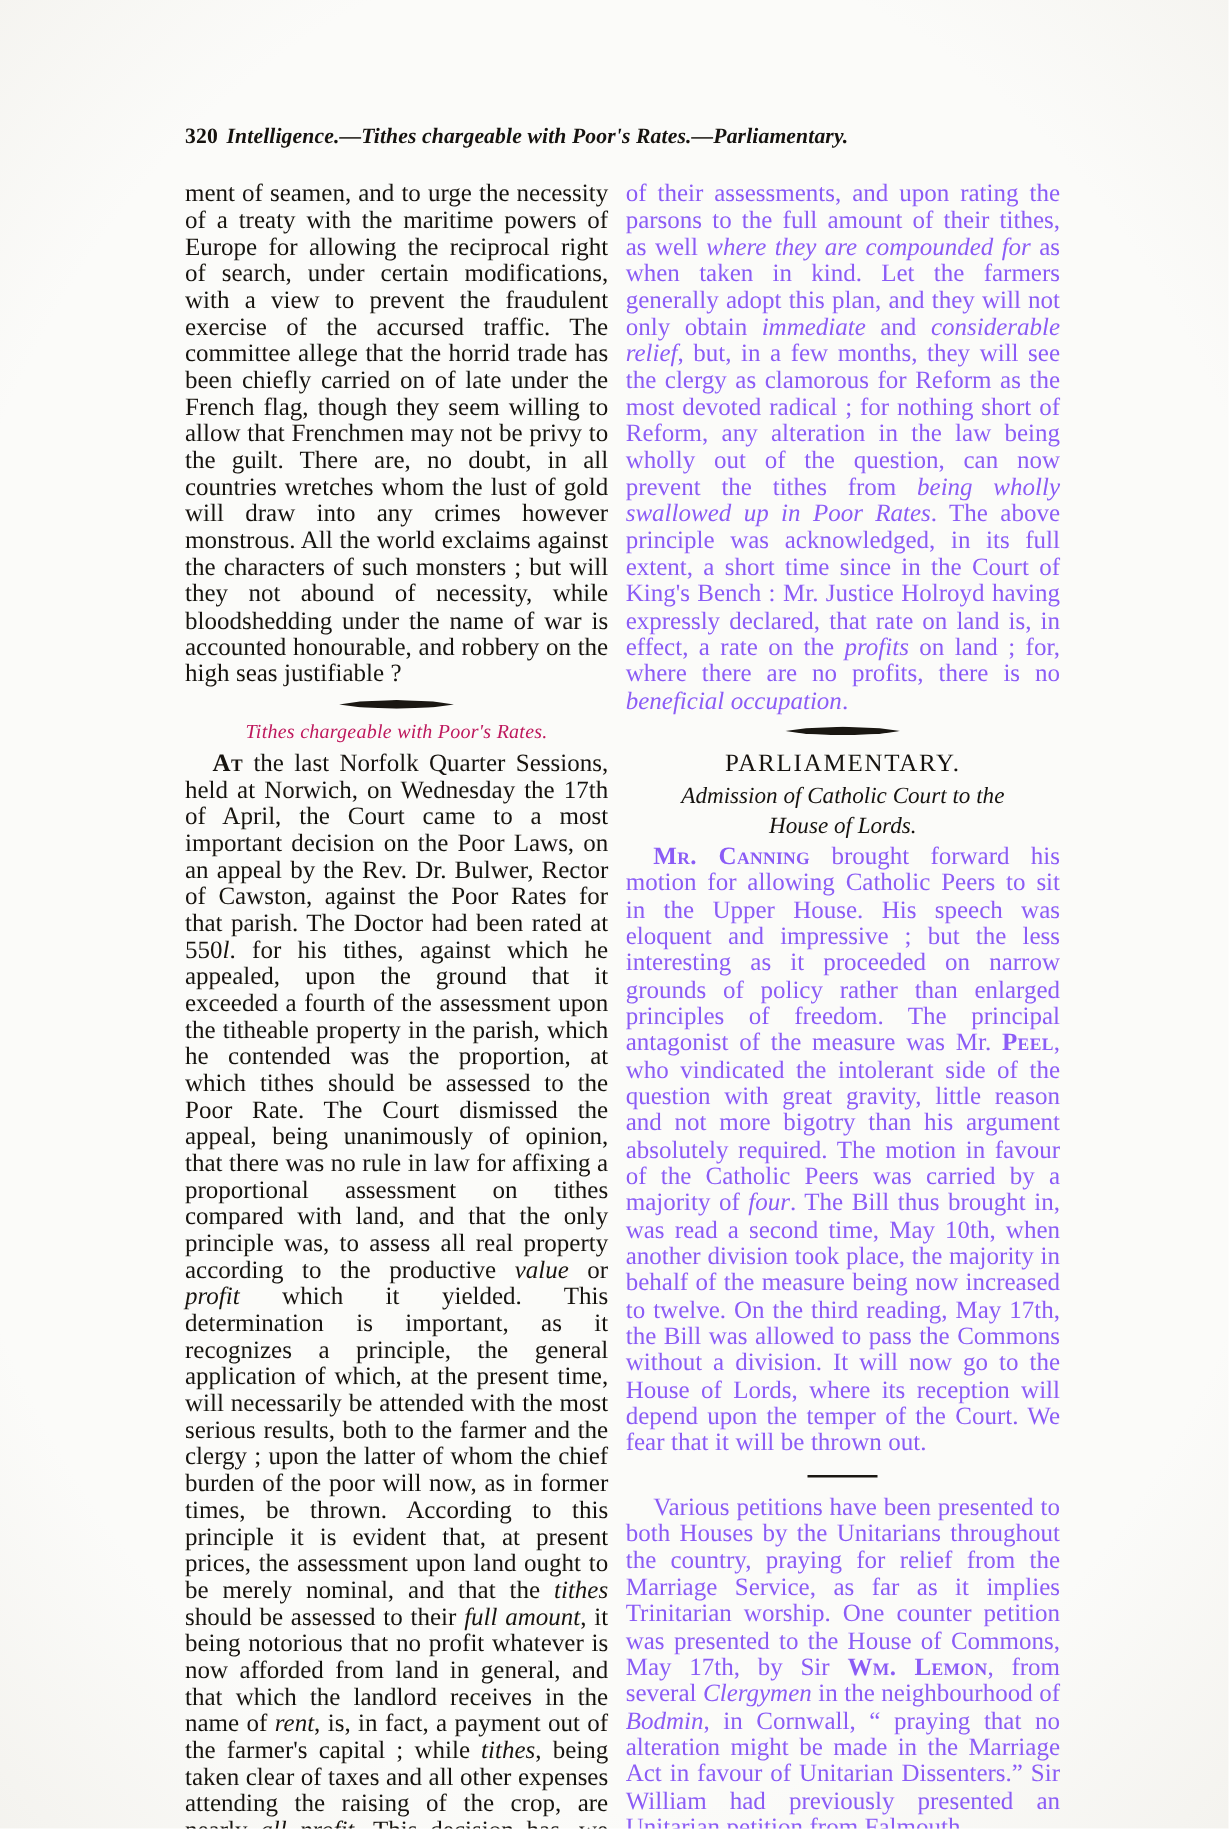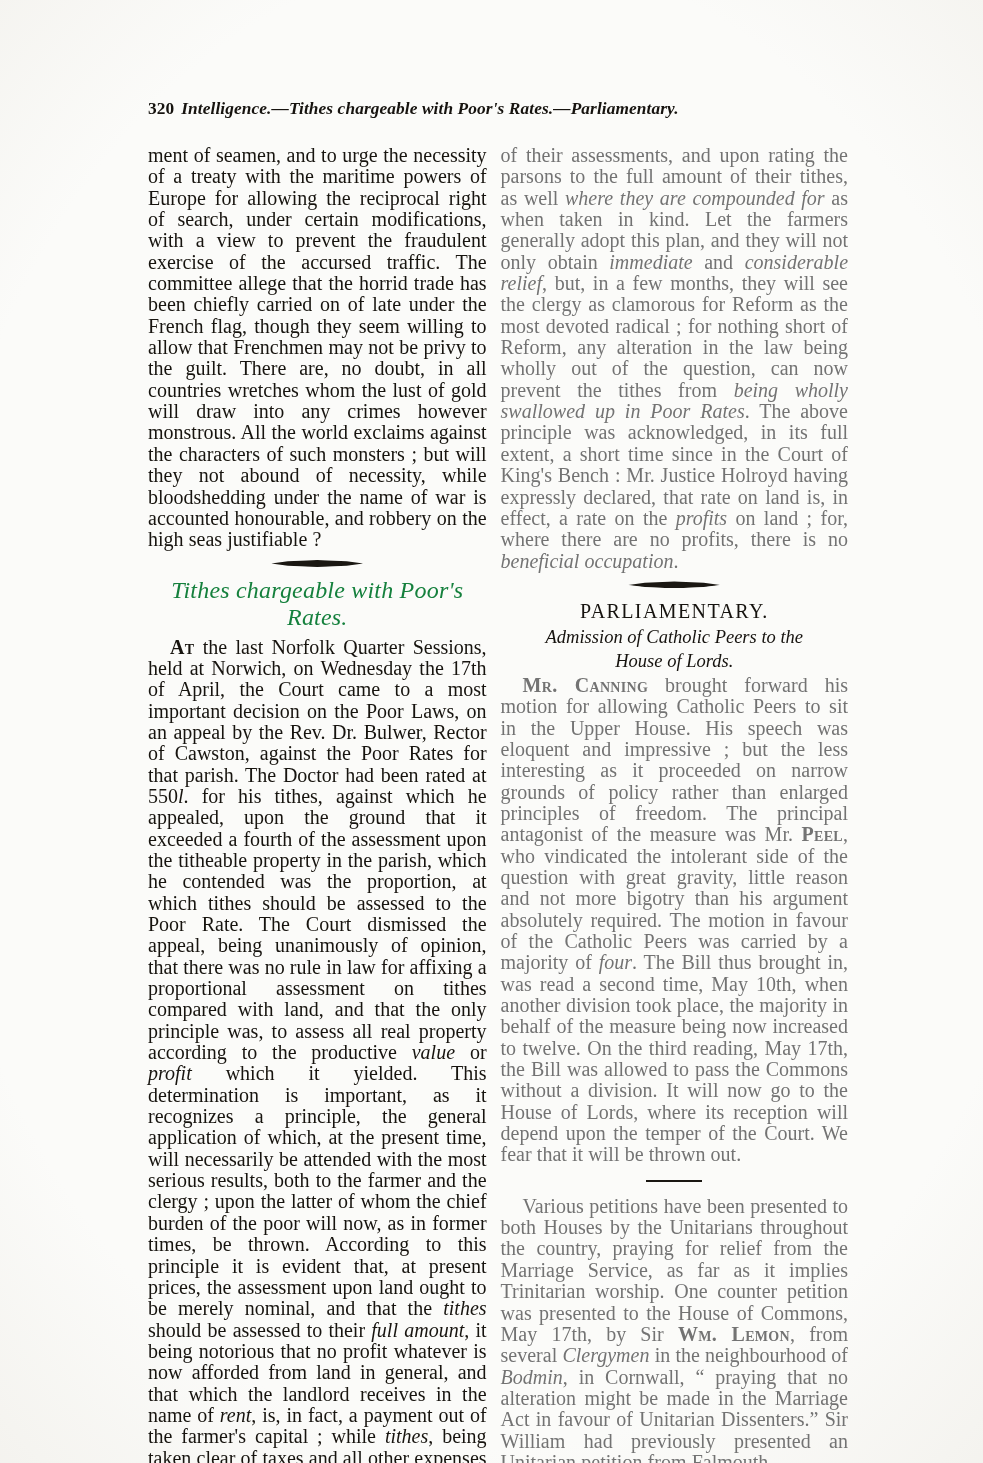--- a/index.html
+++ b/index.html
@@ -74,21 +74,21 @@
     text-align: justify;
     text-indent: 22px;
     color: #17140f;
     word-spacing: 0.2px;
     hyphens: none;
   }
   p.body.noindent { text-indent: 0; }
 
   .col-right p.body {
     
-    color: #737373;
+    color: #8b5cf6;
   }
 
   i, em { font-style: italic; }
 
   
   .sc {
     font-variant: small-caps;
     letter-spacing: 0.3px;
     font-weight: bold;
   }
@@ -117,26 +117,26 @@
   }
   .rule-plain .bar {
     width: 56px;
     height: 2px;
     background: #1a1712;
   }
 
   
   h2.section-title {
     margin: 0 0 6px 0;
-    font-size: 24px;
+    font-size: 16px;
     font-style: italic;
     font-weight: normal;
     text-align: center;
     letter-spacing: 0.2px;
-    color: #15803d;
+    color: #be185d;
   }
   h2.parl-title {
     margin: 2px 0 2px 0;
     font-size: 20px;
     font-weight: normal;
     text-align: center;
     letter-spacing: 1.4px;
     color: #16130f;
   }
   h3.house-line {
@@ -188,21 +188,21 @@
 
       <div class="col col-right">
 
         <p class="body noindent"><span>of their assessments, and upon rating the parsons to the full amount of their tithes, as well </span><i>where they are compounded for</i><span> as when taken in kind. Let the farmers generally adopt this plan, and they will not only obtain </span><i>immediate</i><span> and </span><i>considerable relief</i><span>, but, in a few months, they will see the clergy as clamorous for Reform as the most devoted radical ; for nothing short of Reform, any alteration in the law being wholly out of the question, can now prevent the tithes from </span><i>being wholly swallowed up in Poor Rates</i><span>. The above principle was acknowledged, in its full extent, a short time since in the Court of King's Bench : Mr. Justice Holroyd having expressly declared, that rate on land is, in effect, a rate on the </span><i>profits</i><span> on land ; for, where there are no profits, there is no </span><i>beneficial occupation</i><span>.</span></p>
 
         <div class="rule-leaf">
           <div class="leaf"></div>
         </div>
 
         <h2 class="parl-title">PARLIAMENTARY.</h2>
-        <h3 class="admission"><span>Admission of Catholic Peers to the</span><br><span>House of Lords.</span></h3>
+        <h3 class="admission"><span>Admission of Catholic Court to the</span><br><span>House of Lords.</span></h3>
 
         <p class="body"><span class="sc">Mr. Canning</span><span> brought forward his motion for allowing Catholic Peers to sit in the Upper House. His speech was eloquent and impressive ; but the less interesting as it proceeded on narrow grounds of policy rather than enlarged principles of freedom. The principal antagonist of the measure was Mr. </span><span class="sc">Peel</span><span>, who vindicated the intolerant side of the question with great gravity, little reason and not more bigotry than his argument absolutely required. The motion in favour of the Catholic Peers was carried by a majority of </span><i>four</i><span>. The Bill thus brought in, was read a second time, May 10th, when another division took place, the majority in behalf of the measure being now increased to twelve. On the third reading, May 17th, the Bill was allowed to pass the Commons without a division. It will now go to the House of Lords, where its reception will depend upon the temper of the Court. We fear that it will be thrown out.</span></p>
 
         <div class="rule-plain">
           <div class="bar"></div>
         </div>
 
         <p class="body"><span>Various petitions have been presented to both Houses by the Unitarians throughout the country, praying for relief from the Marriage Service, as far as it implies Trinitarian worship. One counter petition was presented to the House of Commons, May 17th, by Sir </span><span class="sc">Wm. Lemon</span><span>, from several </span><i>Clergymen</i><span> in the neighbourhood of </span><i>Bodmin</i><span>, in Cornwall, “ praying that no alteration might be made in the Marriage Act in favour of Unitarian Dissenters.” Sir William had previously presented an Unitarian petition from Falmouth.</span></p>
 
       </div>

